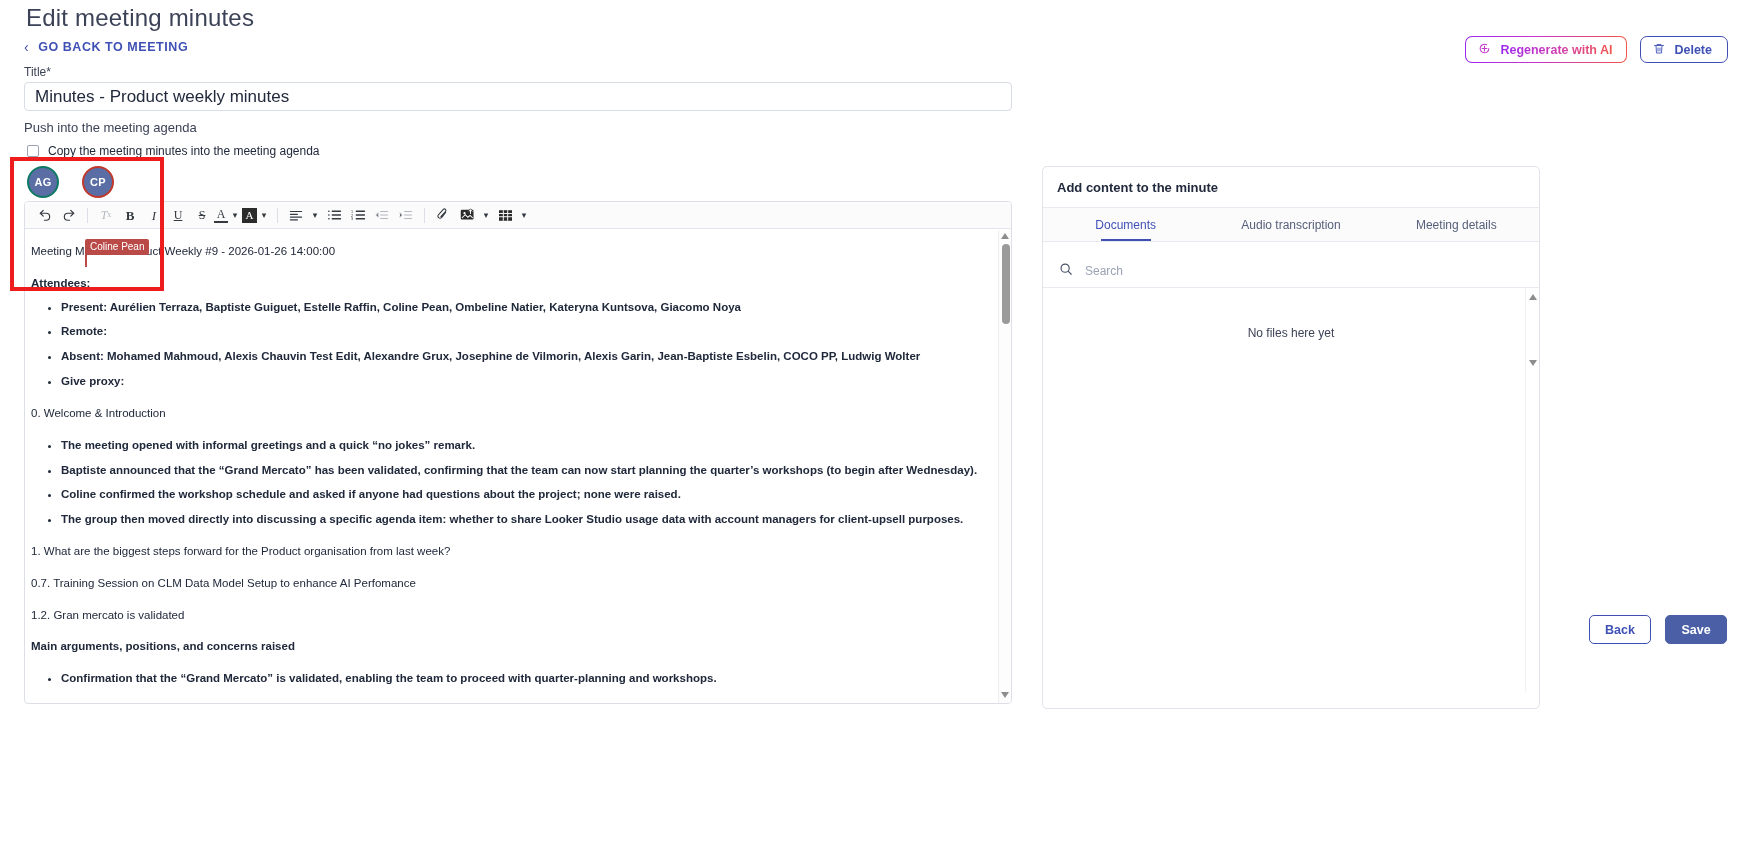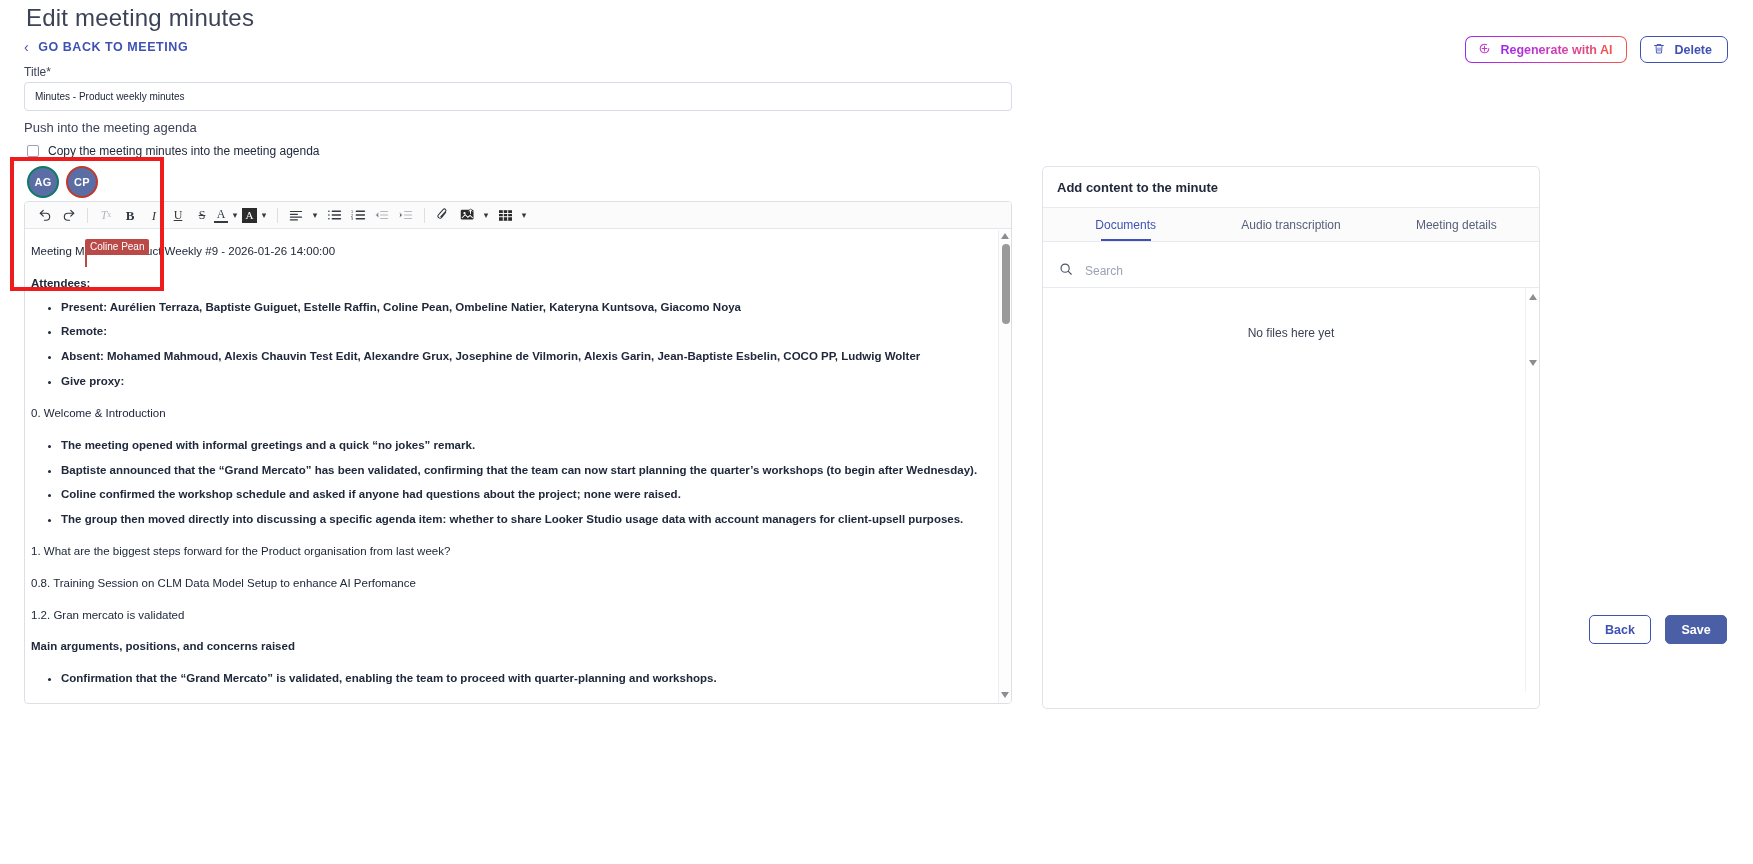--- a/index.html
+++ b/index.html
@@ -54,36 +54,36 @@
 
   
   .field-label {
     position: absolute; font-size: 12px; color: #3c4257; font-weight: 400;
   }
   #title-label { left: 24px; top: 65px; }
   .title-input {
     position: absolute; left: 24px; top: 82px; width: 988px; height: 29px;
     border: 1px solid #d8dce6; border-radius: 4px; background: #fff;
     font-family: "Liberation Sans", sans-serif;
-    font-size: 10px; color: #21293c; padding: 0 10px; outline: none;
+    font-size: 17px; color: #21293c; padding: 0 10px; outline: none;
   }
   #push-label { left: 24px; top: 120px; font-size: 13px; }
 
   .checkbox-row {
     position: absolute; left: 27px; top: 144px;
     display: flex; align-items: center; gap: 9px; cursor: pointer;
   }
   .cbox {
     width: 12px; height: 12px; border: 1.3px solid #9aa2b4; border-radius: 2px;
     background: #fff; display: inline-block;
   }
   .cbox-label { font-size: 12px; color: #21293c; }
 
   
-  .avatars { position: absolute; left: 27px; top: 166px; display: flex; gap: 7px; }
+  .avatars { position: absolute; left: 27px; top: 166px; display: flex; gap: 23px; }
   .avatar {
     width: 28px; height: 28px; border-radius: 50%;
     background: #5a6ea5; color: #fff;
     font-size: 11px; font-weight: 700; letter-spacing: .3px;
     display: flex; align-items: center; justify-content: center;
     box-sizing: content-box;
   }
   .avatar.ring-green { border: 2.5px solid #0f7a63; }
   .avatar.ring-red   { border: 2.5px solid #c0392b; }
 
@@ -369,21 +369,21 @@
         <li>Give proxy:</li>
       </ul>
       <p>0. Welcome &amp; Introduction</p>
       <ul>
         <li>The meeting opened with informal greetings and a quick “no jokes” remark.</li>
         <li>Baptiste announced that the “Grand Mercato” has been validated, confirming that the team can now start planning the quarter’s workshops (to begin after Wednesday).</li>
         <li>Coline confirmed the workshop schedule and asked if anyone had questions about the project; none were raised.</li>
         <li>The group then moved directly into discussing a specific agenda item: whether to share Looker Studio usage data with account managers for client-upsell purposes.</li>
       </ul>
       <p>1. What are the biggest steps forward for the Product organisation from last week?</p>
-      <p>0.8. Training Session on CLM Data Model Setup to enhance AI Perfomance</p>
+      <p>0.7. Training Session on CLM Data Model Setup to enhance AI Perfomance</p>
       <p>1.2. Gran mercato is validated</p>
       <p class="bold">Main arguments, positions, and concerns raised</p>
       <ul>
         <li>Confirmation that the “Grand Mercato” is validated, enabling the team to proceed with quarter-planning and workshops.</li>
 
       </ul>
 
     </div>
 
     <div class="ed-scrollbar">

